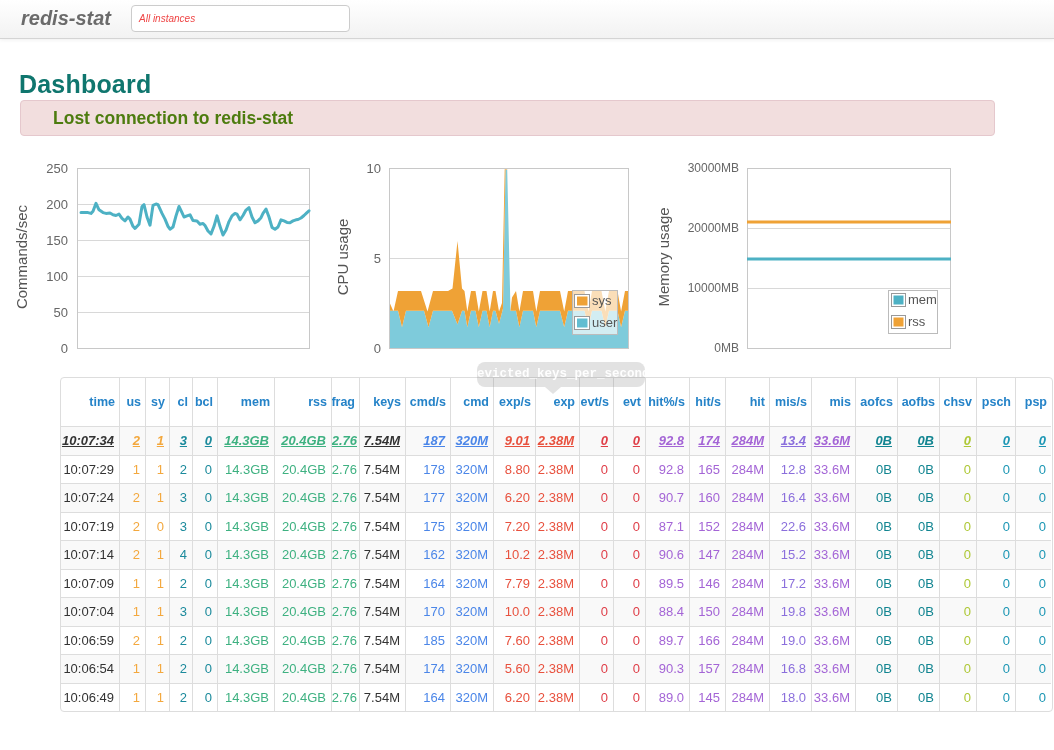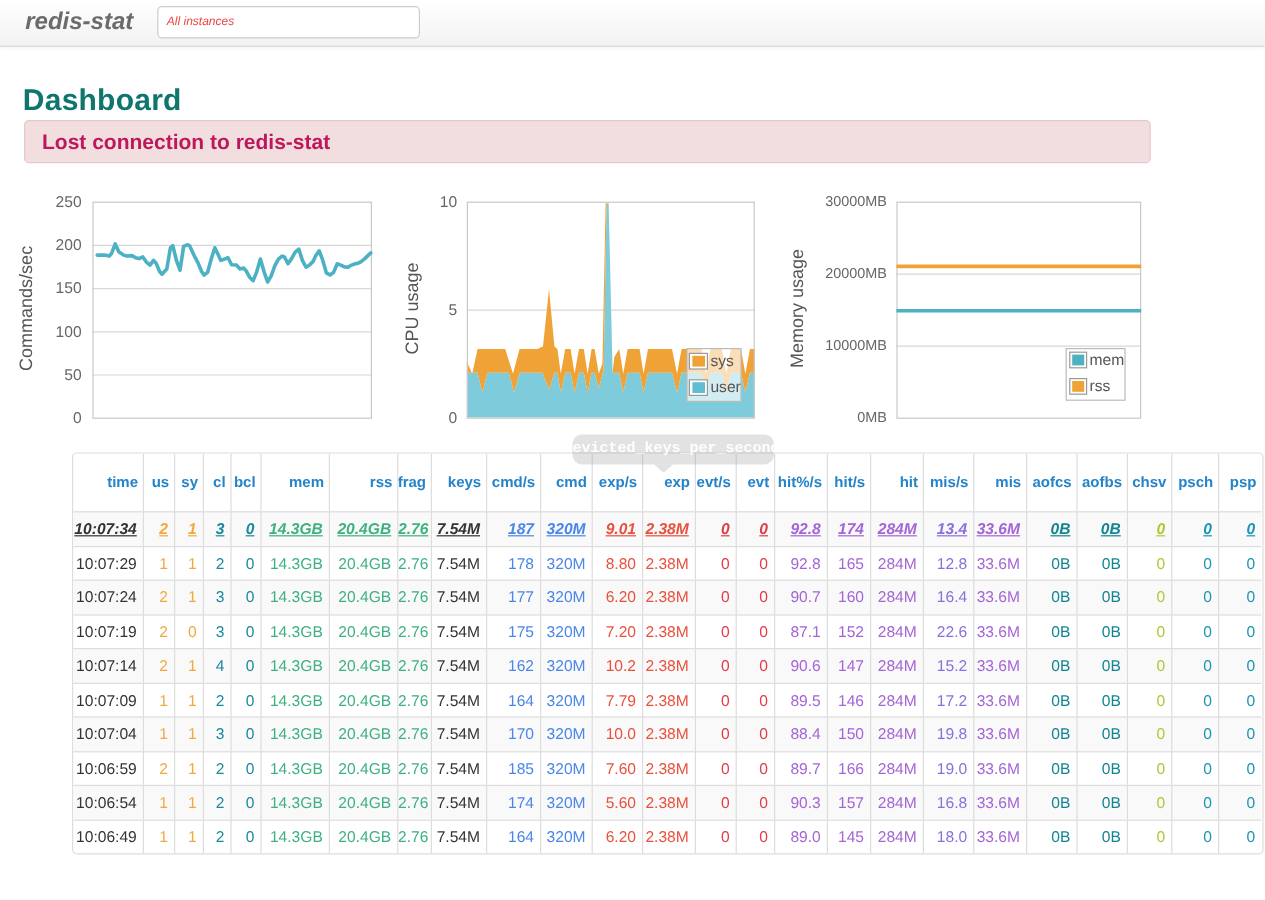--- a/index.html
+++ b/index.html
@@ -6,23 +6,23 @@
 html,body { background:#fff; font-family:"Liberation Sans", sans-serif; width:1054px; height:750px; overflow:hidden; position:relative; }
 
 .navbar { position:absolute; left:0; top:0; width:100%; height:38px;
   background:linear-gradient(to bottom,#ffffff,#f2f2f2); border-bottom:1px solid #d4d4d4;
   box-shadow:0 1px 4px rgba(0,0,0,0.065); }
 .brand { position:absolute; left:21px; top:6.5px; font-size:20px; font-weight:bold; font-style:italic; color:#6b6b6b;text-align:center; }
 .sel { position:absolute; left:131px; top:5px; width:210px; height:25px; background:#fff;
   border:1px solid #ccc; border-radius:4px; font-size:10px; font-style:italic; color:#ef4444;
   line-height:25px; padding-left:7px; }
 h1 { position:absolute; left:19px; top:54px; font-size:25px; font-weight:bold; color:#0f766e; letter-spacing:0.2px;margin-top:16px; }
-.alert { position:absolute; left:20px; top:100px; width:909px; height:16px; padding:9px 14px;
+.alert { position:absolute; left:20px; top:100px; width:909px; height:16px; padding:9px 32px;
   background:#f2dede; border:1px solid #e5c8cd; border-radius:4px;
-  color:#be185d; font-size:17.5px; font-weight:bold; line-height:17px; }
+  color:#4d7c0f; font-size:17.5px; font-weight:bold; line-height:17px; }
 
 #stat { position:absolute; left:22px; top:377px; width:993px; height:335px; box-sizing:border-box;
   border:1px solid #ddd; border-radius:4px; overflow:hidden; display:grid;
   grid-template-rows:48px repeat(10, 28.5px); font-size:13px; color:#333; background:#fff; }
 #stat > div { border-left:1px solid #ddd; box-sizing:border-box; display:flex;
   align-items:center; justify-content:flex-end; padding-right:5px; white-space:nowrap; overflow:hidden; }
 #stat > div.nb { border-left:none; }
 #stat > div.h { color:#2583c8; font-weight:bold; font-size:12.5px; padding-right:4px; }
 #stat > div.d { border-top:1px solid #ddd; }
 #stat > div.s1 { background:#f9f9f9; }

